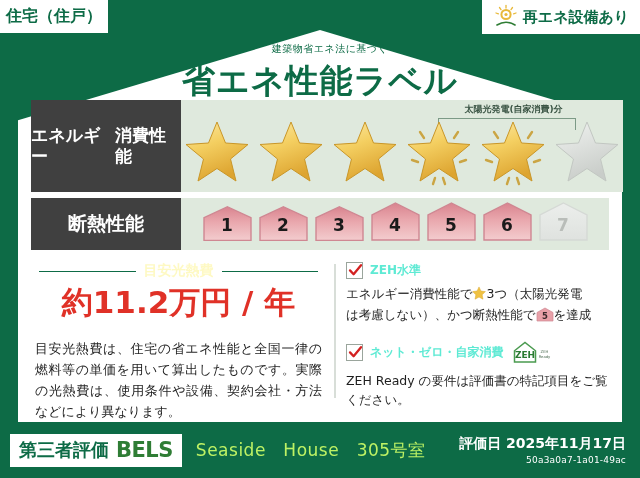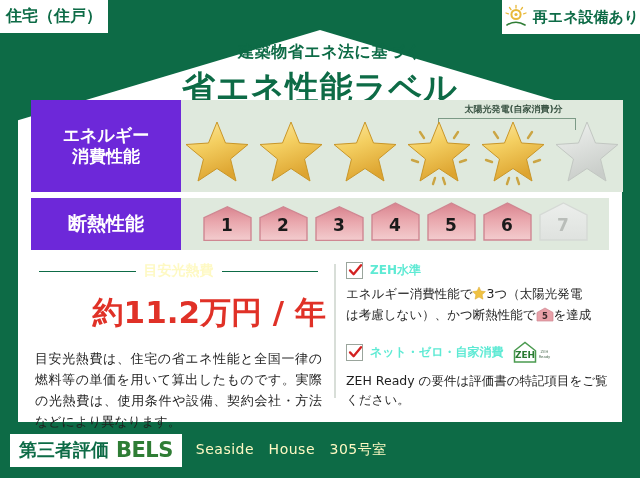--- a/index.html
+++ b/index.html
@@ -20,52 +20,52 @@
     background: #ffffff;
     display: flex; align-items: center; justify-content: center;
     color: #0d6b46;
     font-weight: bold;
   }
   #building-type-tag {
     left: 0; top: 0; width: 108px; height: 33px;
     font-size: 16px; letter-spacing: 0px;
   }
   #renewable-tag {
-    right: 0; top: 0; width: 138px; height: 34px;
+    right: 0; top: 0; width: 158px; height: 34px;
     font-size: 15px; gap: 4px;
   }
   #renewable-tag .sun-icon { width: 26px; height: 26px; flex: 0 0 26px; }
 
   
   #roof-shape {
     position: absolute;
     left: 18px; top: 30px; width: 604px; height: 420px;
     background: #ffffff;
     clip-path: polygon(0% 21.5%, 50% 0%, 100% 21.5%, 100% 100%, 0% 100%);
   }
   #header-titles {
     position: absolute; left: 0; right: 0; top: 42px;
     text-align: center; color: #0d6b46;
     z-index: 4;
   }
-  #label-subtitle { font-size: 16px; font-weight: bold; letter-spacing: .5px; margin-left: 20px; }
+  #label-subtitle { font-size: 10px; font-weight: normal; letter-spacing: .5px; margin-left: 20px; }
   #label-title { font-size: 33px; font-weight: bold; letter-spacing: 1px; margin-top: 3px; }
 
   
   #content-panel {
     position: absolute;
     left: 31px; top: 100px; width: 578px; height: 322px;
     z-index: 5;
   }
 
   
   .perf-row { display: flex; align-items: stretch; }
   .row-label {
-    background: #6d28d9; color: #ffffff; font-weight: bold;
-    display: flex; flex-direction: column; align-items: center; justify-content: center;
+    background: #404040; color: #ffffff; font-weight: bold;
+    display: flex; flex-direction: row; align-items: center; justify-content: center;
     line-height: 1.25;
     flex: 0 0 150px;
   }
   .row-body {
     flex: 1 1 auto;
     background: #dfe9dd;
     position: relative;
   }
 
   
@@ -119,22 +119,22 @@
   #divider-col { flex: 0 0 2px; background: #d8ded8; margin: 2px 10px 14px 0; }
   #zeh-col { flex: 1 1 auto; }
 
   .cost-heading-wrap {
     display: flex; align-items: center; gap: 8px;
     color: #fef9c3; font-weight: bold; font-size: 14px;
     padding: 0 8px;
   }
   .cost-heading-wrap .rule { flex: 1 1 auto; height: 1px; background: #0d6b46; }
   #cost-value {
-    text-align: right; color: #e03127; font-weight: bold;
-    font-size: 31px; margin-top: 12px; letter-spacing: 0px;
+    text-align: center; color: #e03127; font-weight: bold;
+    font-size: 31px; margin-top: 2px; letter-spacing: 0px;
   }
   #cost-note {
     margin-top: 14px; font-size: 13px; color: #1f1f1f;
     line-height: 1.62; text-align: justify; padding: 0 4px;
   }
 
   .zeh-block + .zeh-block { margin-top: 12px; }
   .zeh-head { display: flex; align-items: center; gap: 7px; }
   .checkbox {
     flex: 0 0 17px; width: 17px; height: 17px;
@@ -156,21 +156,21 @@
     background: #0d6b46;
     display: flex; align-items: center;
   }
   #bels-tag {
     background: #ffffff; height: 33px; margin-left: 10px;
     display: flex; align-items: center; gap: 7px; padding: 0 9px;
   }
   #bels-tag .third-party { font-size: 18px; font-weight: bold; color: #0d6b46; }
   #bels-tag .bels-word { font-size: 21px; font-weight: bold; color: #2f7d35; letter-spacing: -0.5px; }
   #property-name {
-    color: #fef9c3; font-size: 14px; margin-left: 14px; letter-spacing: .5px;
+    color: #bef264; font-size: 17px; margin-left: 14px; letter-spacing: .5px;
   }
   #eval-block {
     margin-left: auto; margin-right: 14px; text-align: right; color: #ffffff;
   }
   #eval-date { font-size: 14px; font-weight: bold; }
   #eval-id { font-size: 9px; margin-top: 2px; letter-spacing: .2px; }
 </style>
 </head>
 <body>
 
@@ -477,15 +477,19 @@
       </div>
     </div>
   </div>
 
   <div id="footer">
     <div id="bels-tag">
       <span class="third-party">第三者評価</span>
       <span class="bels-word">BELS</span>
     </div>
     <div id="property-name">Seaside　House　305号室</div>
+    <div id="eval-block">
+      <div id="eval-date">評価日 2025年11月17日</div>
+      <div id="eval-id">50a3a0a7-1a01-49ac</div>
+    </div>
   </div>
 
 </div>
 
 </body></html>

